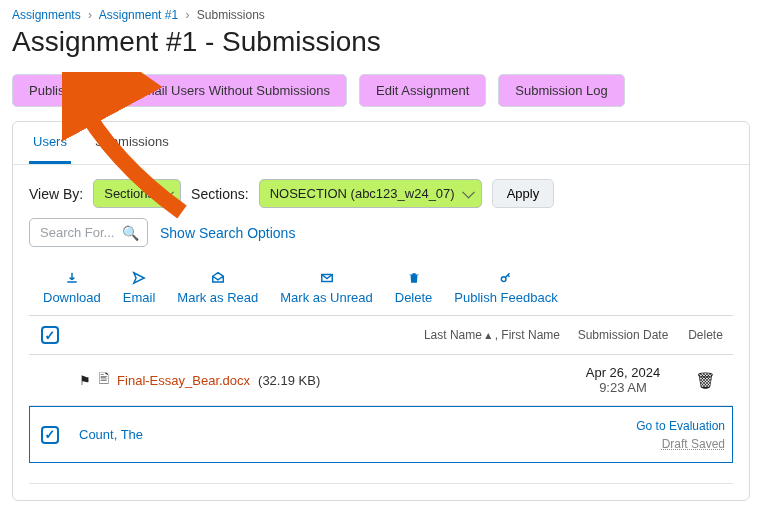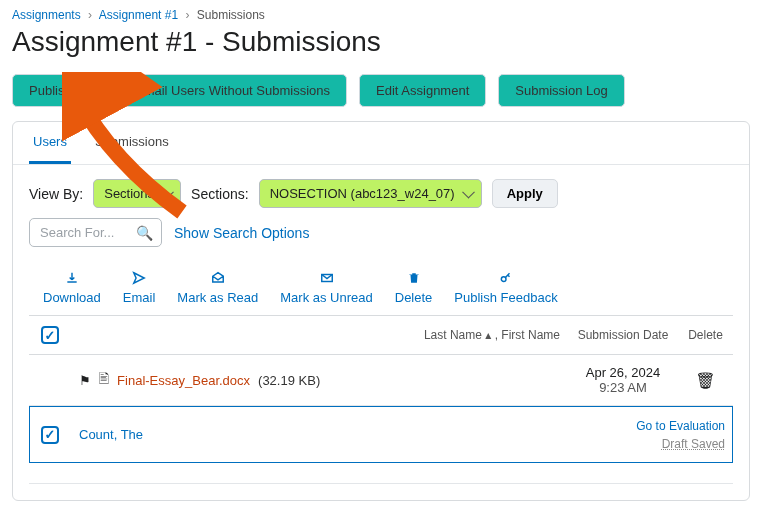--- a/index.html
+++ b/index.html
@@ -3,32 +3,32 @@
 <meta charset="utf-8">
 <style>
 * { box-sizing: border-box; margin: 0; padding: 0; }
 body { font-family: -apple-system, BlinkMacSystemFont, "Segoe UI", Arial, sans-serif; font-size: 13px; color: #202122; background: #fff; padding: 8px 12px; width: 762px; }
 .breadcrumb { font-size: 12px; margin-bottom: 4px; }
 .breadcrumb a { color: #006fbf; text-decoration: none; }
 .breadcrumb .sep { color: #888; margin: 0 4px; }
 .breadcrumb .current { color: #555; }
 h1 { font-size: 28px; font-weight: 400; margin: 4px 0 16px 0; }
 .btn-row { display: flex; gap: 12px; margin-bottom: 14px; }
-.btn { background: #14b8a6; border: 1px solid #d0d8de; border-radius: 5px; padding: 8px 16px; font-size: 13px; color: #333; cursor: pointer; }
-.btn-apply { background: #eef1f4; border: 1px solid #d5d9de; border-radius: 5px; padding: 6px 14px; font-size: 13px; cursor: pointer; font-weight: bold; }
+.btn { background: #f0abfc; border: 1px solid #d0d8de; border-radius: 5px; padding: 8px 16px; font-size: 13px; color: #333; cursor: pointer; }
+.btn-apply { background: #eef1f4; border: 1px solid #d5d9de; border-radius: 5px; padding: 6px 14px; font-size: 13px; cursor: pointer; }
 .panel { border: 1px solid #d8dbde; border-radius: 6px; padding: 0 16px 16px 16px; }
 .tabs { display: flex; gap: 20px; border-bottom: 1px solid #e3e6e9; margin: 0 -16px 14px -16px; padding: 0 16px; text-align: right; }
 .tab { padding: 12px 4px; font-size: 13px; color: #444; cursor: pointer; border-bottom: 3px solid transparent; }
 .tab.active { color: #006fbf; border-bottom-color: #006fbf; font-weight: 500; }
 .filter-row { display: flex; align-items: center; gap: 10px; margin-bottom: 10px; }
 .filter-row label { font-size: 14px; }
 .select { position: relative; display: inline-flex; align-items: center; border: 1px solid #b5bcc2; border-radius: 5px; padding: 6px 26px 6px 10px; font-size: 13px; background: #bef264; cursor: pointer; }
 .select::after { content: ""; position: absolute; right: 8px; top: 50%; width: 8px; height: 8px; border-right: 1.5px solid #555; border-bottom: 1.5px solid #555; transform: translateY(-70%) rotate(45deg); }
 .search-row { display: flex; align-items: center; gap: 12px; margin-bottom: 24px; }
-.search-box { position: relative; width: 133px; }
+.search-box { position: relative; width: 119px; }
 .search-input { width: 100%; border: 1px solid #b5bcc2; border-radius: 5px; padding: 6px 26px 6px 10px; font-size: 13px; }
 .search-input::placeholder { color: #9aa0a6; }
 .search-icon { position: absolute; right: 8px; top: 50%; transform: translateY(-50%); font-size: 14px; color: #555; }
 .link-blue { color: #006fbf; font-size: 14px; cursor: pointer; }
 .action-row { display: flex; gap: 22px; margin-bottom: 10px; padding-left: 14px; }
 .action { display: inline-flex; align-items: center; gap: 5px; color: #006fbf; font-size: 13px; cursor: pointer; font-weight: 500; flex-direction: column; }
 .action svg, .action .icon { width: 14px; height: 14px; }
 table { width: 100%; border-collapse: collapse; }
 th { text-align: right; font-weight: 400; font-size: 12px; color: #555; padding: 10px 8px; border-top: 1px solid #d8dbde; border-bottom: 1px solid #d8dbde; }
 th.center, td.center { text-align: center; }

